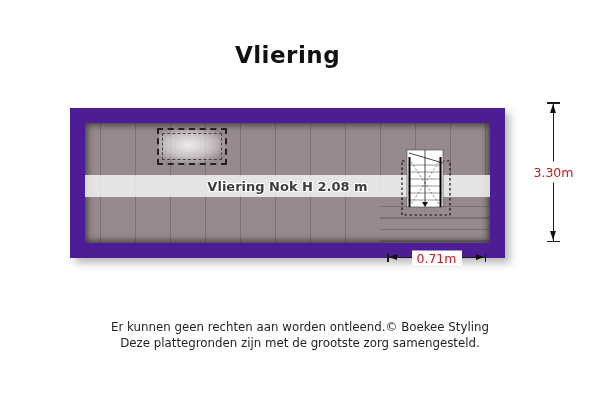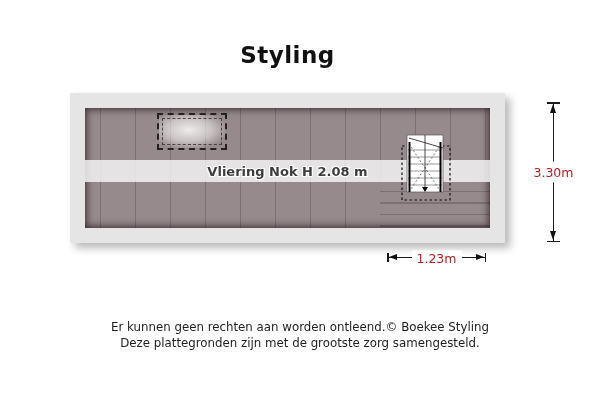--- a/index.html
+++ b/index.html
@@ -8,22 +8,22 @@
     font-family:"DejaVu Sans","Liberation Sans",sans-serif; overflow:hidden;
   }
   
   .page-title {
     position:absolute; left:70px; top:42px; width:435px;
     text-align:center; font-size:23px; font-weight:bold; color:#111;
     letter-spacing:0.5px;
   }
   
   .plan-outer {
-    position:absolute; left:70px; top:93px; width:435px; height:150px;
-    background:#e5e5e5; box-shadow:5px 5px 8px rgba(0,0,0,0.28);
+    position:absolute; left:70px; top:108px; width:435px; height:150px;
+    background:#4c1d95; box-shadow:5px 5px 8px rgba(0,0,0,0.28);
   }
   .plan-floor {
     position:absolute; left:15px; top:15px; right:15px; bottom:15px;
     background-color:#968a8c;
     background-image:repeating-linear-gradient(90deg, #7b7173 0 1px, transparent 1px 35px);
     background-position:15px 0;
   }
   .plank-region {
     position:absolute; left:295px; top:74px; right:0; bottom:0; z-index:1;
     background-color:#968a8c;
@@ -82,21 +82,21 @@
   .footer {
     position:absolute; left:0; top:320px; width:600px; text-align:center;
     font-size:11.8px; color:#1f1f1f; line-height:15.5px;
   }
 </style>
 </head>
 <body>
 
 <div id="stage">
 
-  <div class="page-title">Styling</div>
+  <div class="page-title">Vliering</div>
 
   <div class="plan-outer">
     <div class="plan-floor">
 
       <div class="plank-region"></div>
       <div class="floor-vignette"></div>
 
       <div class="ridge-band">
         <span class="room-label">Vliering Nok H 2.08 m</span>
       </div>
@@ -146,21 +146,21 @@
     <div class="arr b"></div>
     <span class="dim-label">3.30m</span>
   </div>
 
   <div class="dim hdim" style="left:387px; top:253px; width:99px; height:9px;">
     <div class="dim-line"></div>
     <div class="tick l"></div>
     <div class="tick r"></div>
     <div class="arr l"></div>
     <div class="arr r"></div>
-    <span class="dim-label">1.23m</span>
+    <span class="dim-label">0.71m</span>
   </div>
 
 
   <div class="footer">
     <div>Er kunnen geen rechten aan worden ontleend.© Boekee Styling</div>
     <div>Deze plattegronden zijn met de grootste zorg samengesteld.</div>
   </div>
 
 </div>
 

